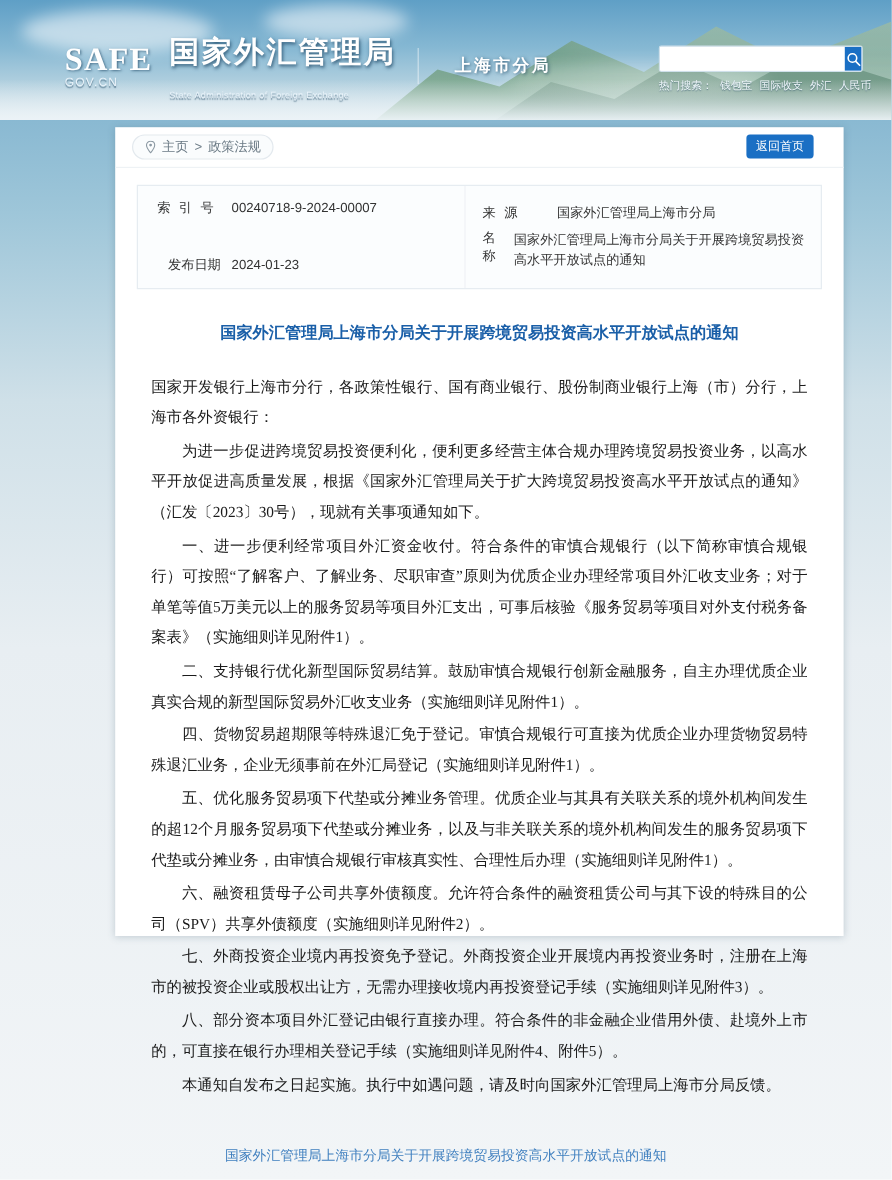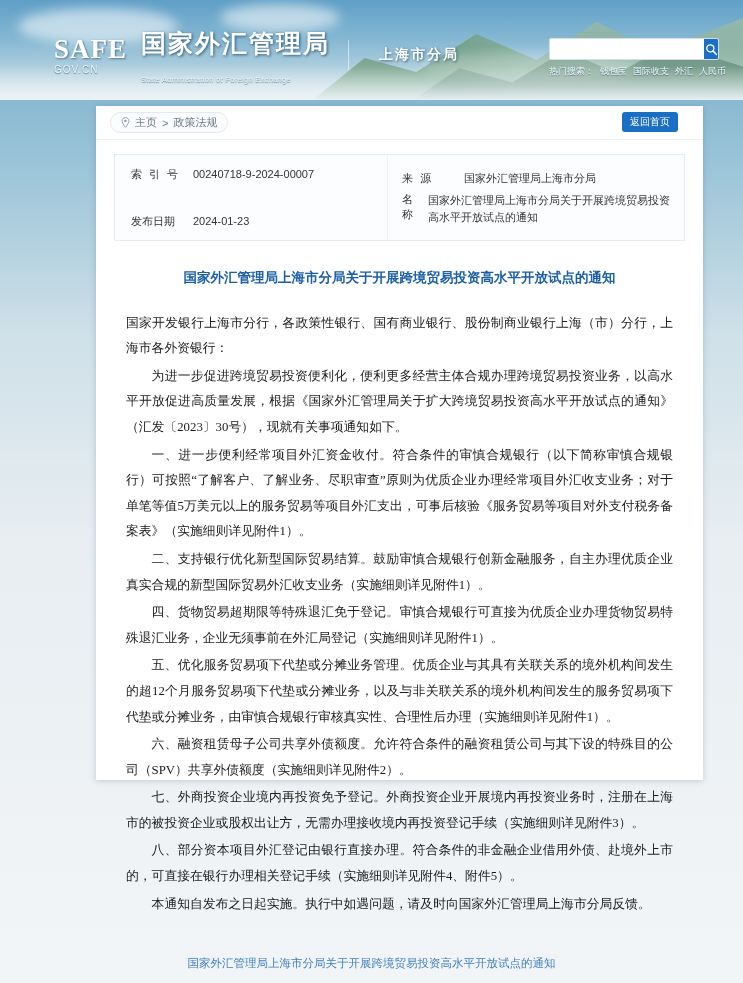--- a/index.html
+++ b/index.html
@@ -131,21 +131,21 @@
   
   .meta {
     margin:14px 18px 0 18px; border:1px solid #e6ecf1; background:#fbfdfe;
     display:flex; font-size:11px; color:#333; min-height:56px;
   }
   .meta .col { display:flex; flex-direction:column; justify-content:center; padding:8px 0;}
   .meta .left { width:48%; border-right:1px solid #eef2f5; padding-left:16px;gap:24px;}
   .meta .right { width:52%; padding-left:14px; padding-right:12px;}
   .meta .line { display:flex; margin:3px 0; line-height:1.5; }
   .meta .lbl { color:#333; width:62px; flex:none; letter-spacing:2px;}
-  .meta .lbl.two { letter-spacing:0; }
+  .meta .lbl.two { letter-spacing:0;text-align:center; }
   .meta .val { color:#333; }
   .meta .stack-lbl {
     width:16px; flex:none; line-height:1.35; color:#333; margin-right:10px;
   }
 
   
   .doc-title {
     margin:26px 40px 0 40px; text-align:center;
     font-family:"Liberation Serif", serif;
     font-weight:bold; font-size:13.5px; color:#1a5fa8; line-height:1.6;

